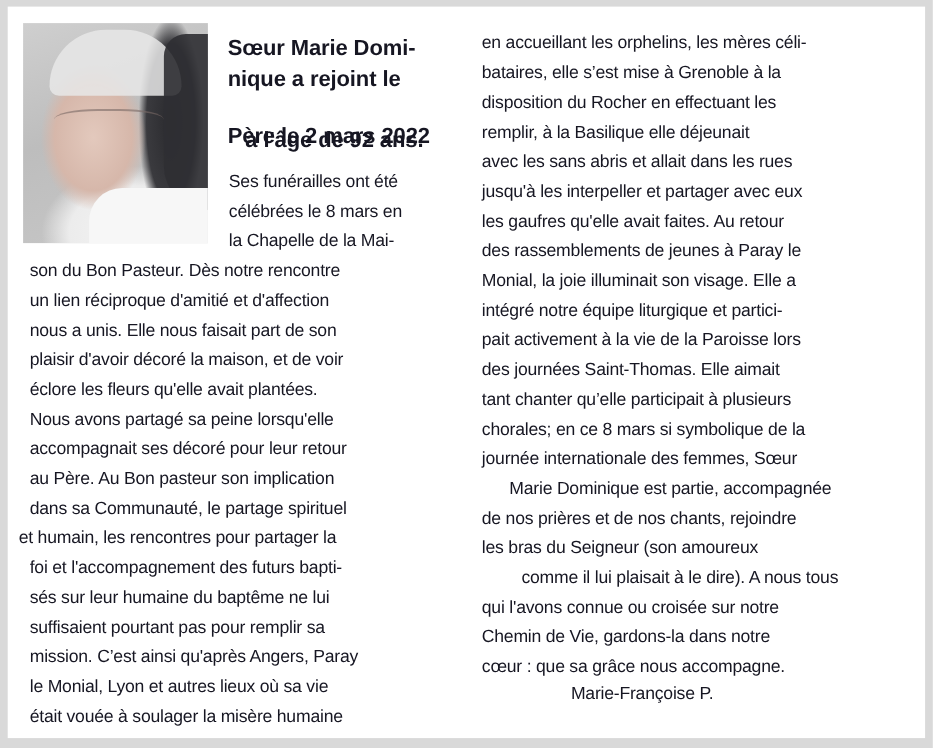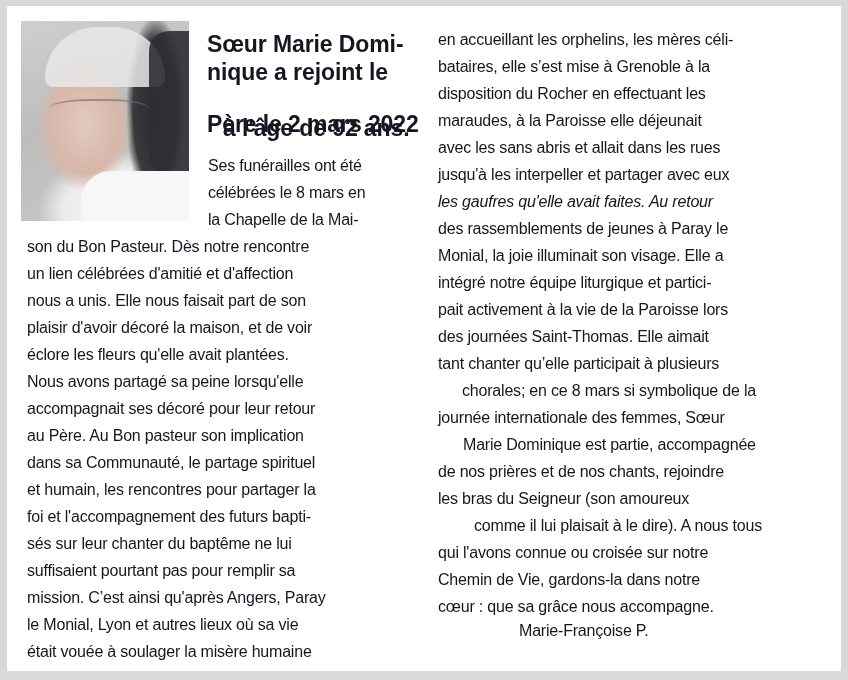--- a/index.html
+++ b/index.html
@@ -36,21 +36,21 @@
     background: #f7f7f7; border-radius: 30px 0 0 0;
   }
   .photo .hood {
     position: absolute; right: 0; top: 10px; width: 40px; height: 160px;
     background: #2f2f33; border-radius: 30px 0 0 60px; opacity: 0.9;
   }
   .line {
     position: absolute; white-space: nowrap; color: #161622;
     font-size: 16px; line-height: 27px; letter-spacing: -0.2px;
   }
-  .title { font-weight: bold; font-size: 23px; letter-spacing: -0.1px; }
+  .title { font-weight: bold; font-size: 20px; letter-spacing: -0.1px; }
 </style>
 </head>
 <body>
 
 <div class="panel">
   <div class="photo" title="Portrait of Sœur Marie Dominique wearing a religious veil and glasses">
     <div class="veil"></div>
     <div class="hood"></div>
     <div class="glasses"></div>
     <div class="collar"></div>
@@ -59,50 +59,50 @@
 
 <div class="line title" style="left:207px; top:31px;">Sœur Marie Domi-</div>
 <div class="line title" style="left:207px; top:59px;">nique a rejoint le</div>
 <div class="line title" style="left:207px; top:87px;margin-top:24px;">Père le 2 mars 2022</div>
 <div class="line title" style="left:223px; top:115px;">à l'âge de 92 ans.</div>
 
 <div class="line" style="left:208px; top:152px;">Ses funérailles ont été</div>
 <div class="line" style="left:208px; top:179px;">célébrées le 8 mars en</div>
 <div class="line" style="left:208px; top:206px;">la Chapelle de la Mai-</div>
 <div class="line" style="left:27px; top:233px;">son du Bon Pasteur. Dès notre rencontre</div>
-<div class="line" style="left:27px; top:260px;">un lien célébrées d'amitié et d'affection</div>
+<div class="line" style="left:27px; top:260px;">un lien réciproque d'amitié et d'affection</div>
 <div class="line" style="left:27px; top:287px;">nous a unis.  Elle nous faisait part de son</div>
 <div class="line" style="left:27px; top:314px;">plaisir d'avoir décoré la maison, et de voir</div>
 <div class="line" style="left:27px; top:341px;">éclore les fleurs qu'elle avait plantées.</div>
 <div class="line" style="left:27px; top:368px;">Nous avons partagé sa peine lorsqu'elle</div>
 <div class="line" style="left:27px; top:395px;">accompagnait ses décoré pour leur retour</div>
 <div class="line" style="left:27px; top:422px;">au Père. Au Bon pasteur son implication</div>
 <div class="line" style="left:27px; top:449px;">dans sa Communauté, le partage spirituel</div>
-<div class="line" style="left:27px; top:476px;">et humain, les rencontres pour partager la</div>
+<div class="line" style="left:17px; top:476px;">et humain, les rencontres pour partager la</div>
 <div class="line" style="left:27px; top:503px;">foi et l'accompagnement des futurs bapti-</div>
-<div class="line" style="left:27px; top:530px;">sés sur leur chanter du baptême ne lui</div>
+<div class="line" style="left:27px; top:530px;">sés sur leur humaine du baptême ne lui</div>
 <div class="line" style="left:27px; top:557px;">suffisaient pourtant pas pour remplir sa</div>
 <div class="line" style="left:27px; top:584px;">mission. C’est ainsi qu'après Angers, Paray</div>
 <div class="line" style="left:27px; top:611px;">le Monial, Lyon et autres lieux où sa vie</div>
 <div class="line" style="left:27px; top:638px;">était vouée à soulager la misère humaine</div>
 
 <div class="line" style="left:438px; top:26px;">en accueillant les orphelins, les mères céli-</div>
 <div class="line" style="left:438px; top:53px;">bataires, elle s’est mise à Grenoble à la</div>
 <div class="line" style="left:438px; top:80px;">disposition du Rocher en effectuant les</div>
-<div class="line" style="left:438px; top:107px;">maraudes, à la Paroisse elle déjeunait</div>
+<div class="line" style="left:438px; top:107px;">remplir, à la Basilique elle déjeunait</div>
 <div class="line" style="left:438px; top:134px;">avec les sans abris et allait dans les rues</div>
 <div class="line" style="left:438px; top:161px;">jusqu'à les interpeller et partager avec eux</div>
-<div class="line" style="left:438px; top:188px;font-style:italic;">les gaufres qu'elle avait faites. Au retour</div>
+<div class="line" style="left:438px; top:188px;">les gaufres qu'elle avait faites. Au retour</div>
 <div class="line" style="left:438px; top:215px;">des rassemblements de jeunes à Paray le</div>
 <div class="line" style="left:438px; top:242px;">Monial, la joie illuminait son visage. Elle a</div>
 <div class="line" style="left:438px; top:269px;">intégré notre équipe liturgique et partici-</div>
 <div class="line" style="left:438px; top:296px;">pait activement à la vie de la Paroisse lors</div>
 <div class="line" style="left:438px; top:323px;">des journées Saint-Thomas. Elle aimait</div>
 <div class="line" style="left:438px; top:350px;">tant chanter qu’elle participait à plusieurs</div>
-<div class="line" style="left:438px; top:377px;margin-left:24px;">chorales; en ce 8 mars si symbolique de la</div>
+<div class="line" style="left:438px; top:377px;">chorales; en ce 8 mars si symbolique de la</div>
 <div class="line" style="left:438px; top:404px;">journée internationale des femmes, Sœur</div>
 <div class="line" style="left:438px; top:431px;margin-left:25px;">Marie Dominique est partie, accompagnée</div>
 <div class="line" style="left:438px; top:458px;">de nos prières et de nos chants, rejoindre</div>
 <div class="line" style="left:438px; top:485px;">les bras du Seigneur (son amoureux</div>
 <div class="line" style="left:438px; top:512px;margin-left:36px;">comme il lui plaisait à le dire). A nous tous</div>
 <div class="line" style="left:438px; top:539px;text-align:right;">qui l'avons connue ou croisée sur notre</div>
 <div class="line" style="left:438px; top:566px;">Chemin de Vie, gardons-la dans notre</div>
 <div class="line" style="left:438px; top:593px;">cœur : que sa grâce nous accompagne.</div>
 
 <div class="line" style="left:519px; top:617px;">Marie-Françoise P.</div>

